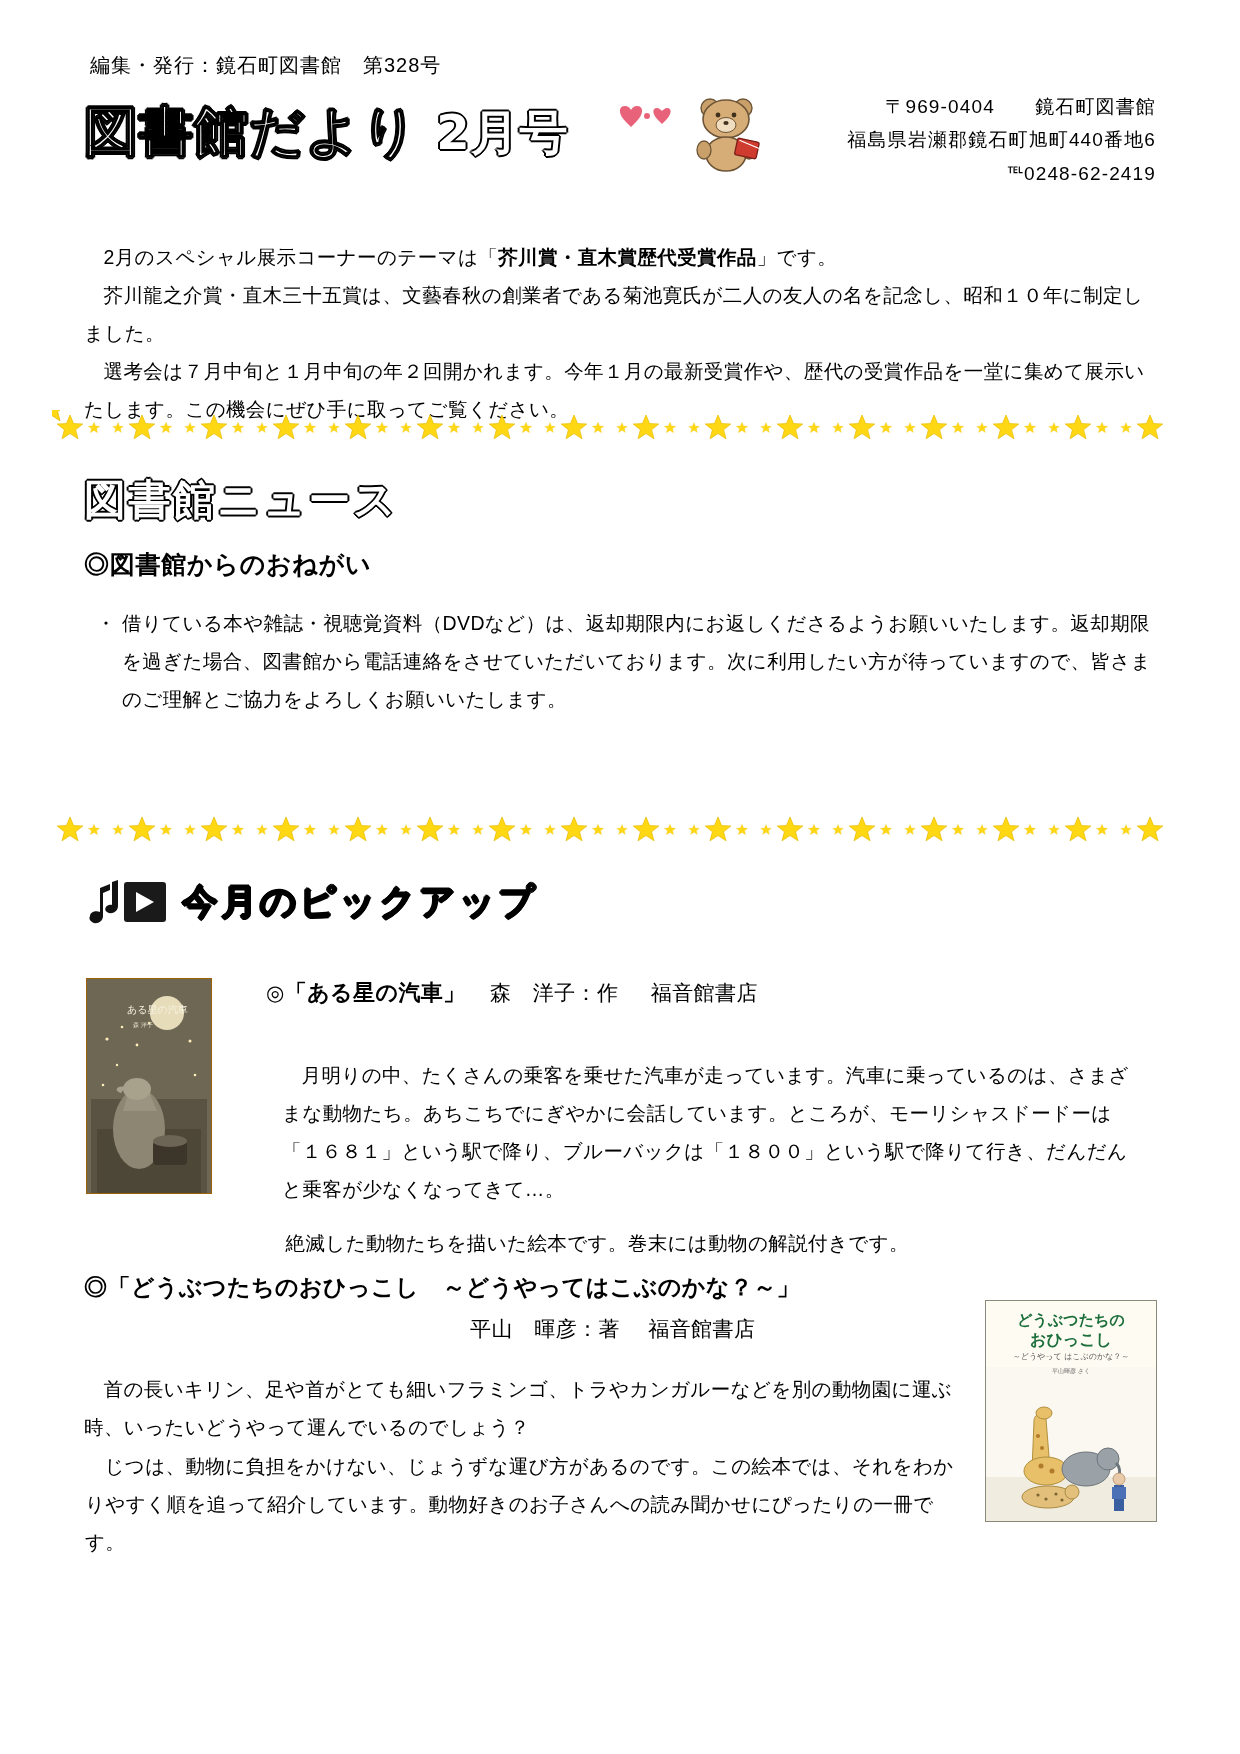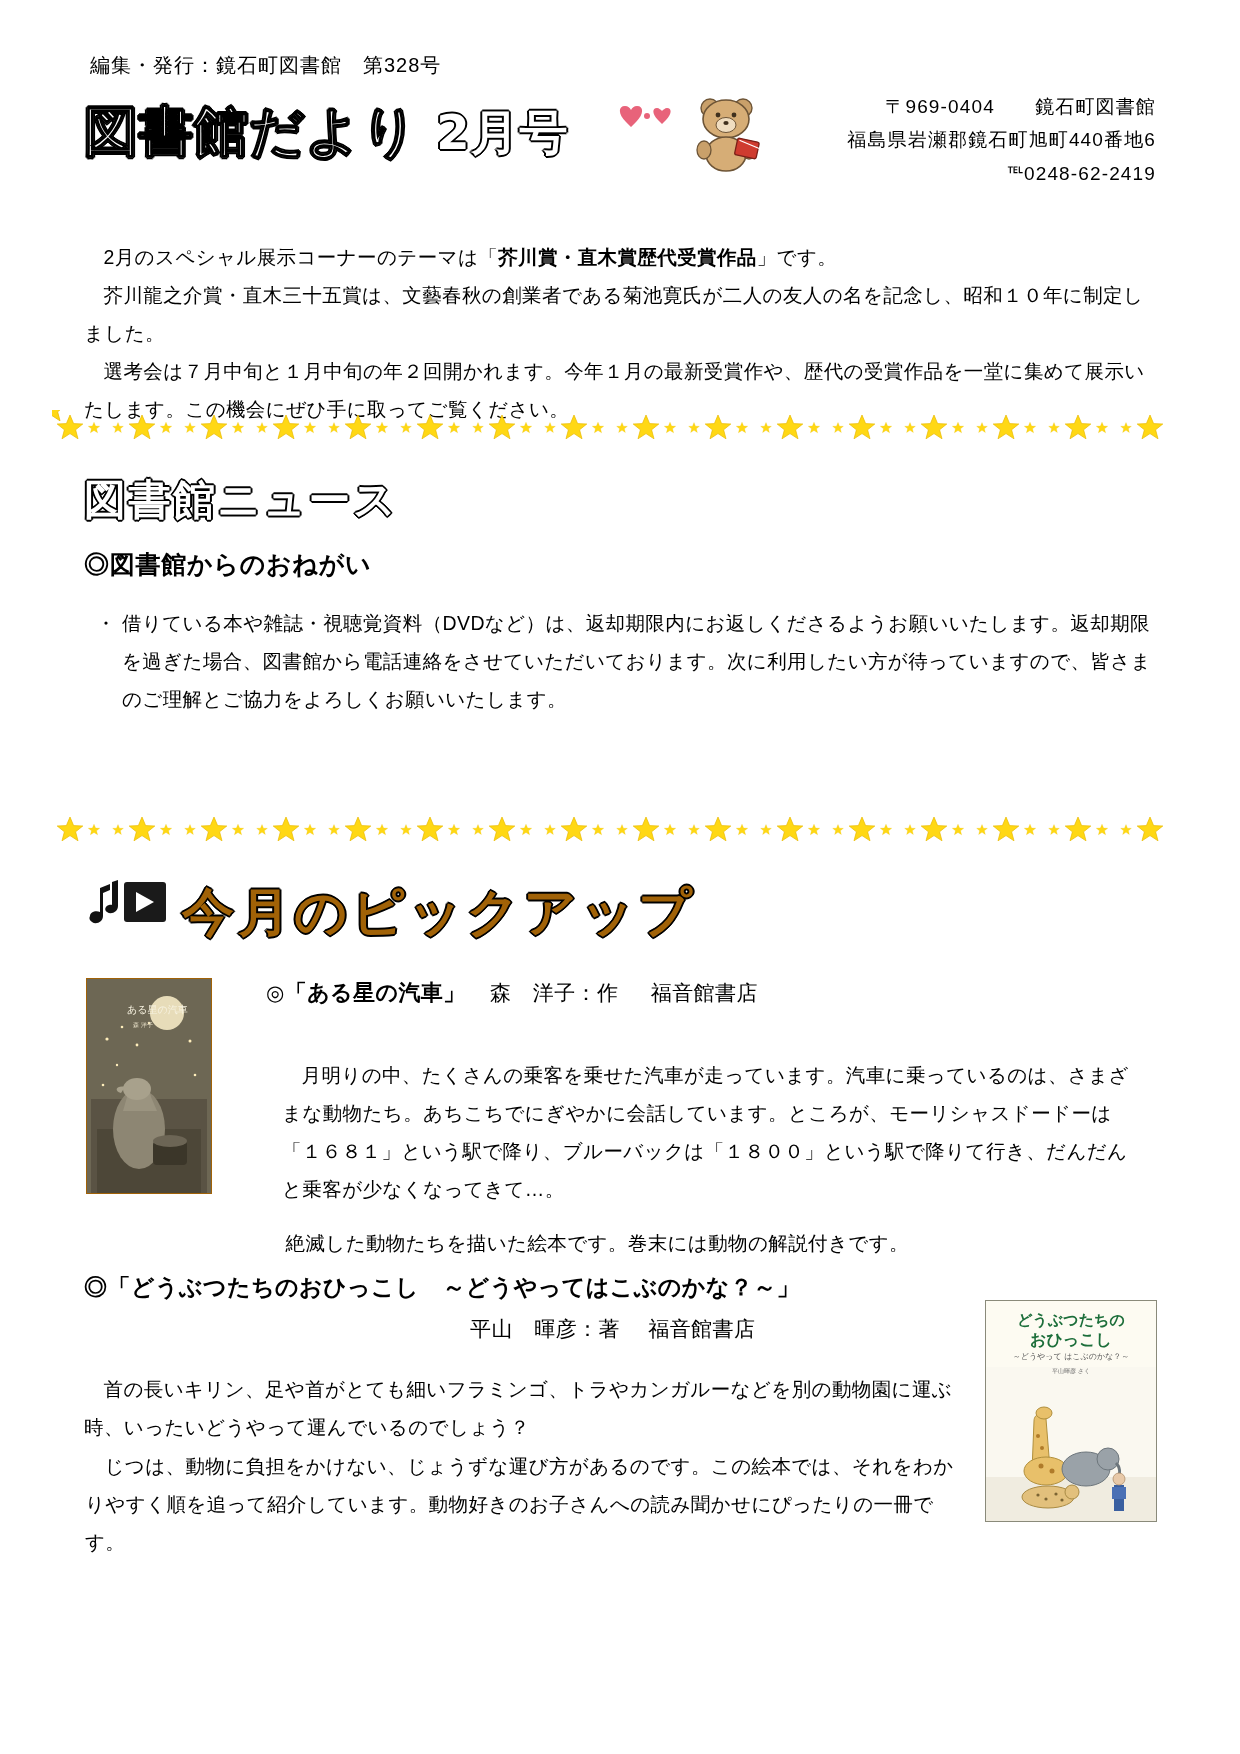--- a/index.html
+++ b/index.html
@@ -120,24 +120,24 @@
     font-weight: bold;
     letter-spacing: 0.06em;
     color: #ffffff;
     text-shadow:
       2px 0 0 #000, -2px 0 0 #000, 0 2px 0 #000, 0 -2px 0 #000,
       1px 1px 0 #000, -1px -1px 0 #000, 1px -1px 0 #000, -1px 1px 0 #000;
   }
   .banner2 {
     position: absolute;
     font-family: "DejaVu Sans", sans-serif;
-    font-size: 52px;
-    font-weight: bold;
+    font-size: 36px;
+    font-weight: normal;
     letter-spacing: 0.08em;
-    color: #a16207;
+    color: #000000;
     text-shadow:
       2px 0 0 #000, -2px 0 0 #000, 0 2px 0 #000, 0 -2px 0 #000,
       1px 1px 0 #000, -1px -1px 0 #000, 1px -1px 0 #000, -1px 1px 0 #000;
   }
 
   .subhead {
     position: absolute;
     font-size: 25px;
     font-weight: bold;
     letter-spacing: 0.03em;

